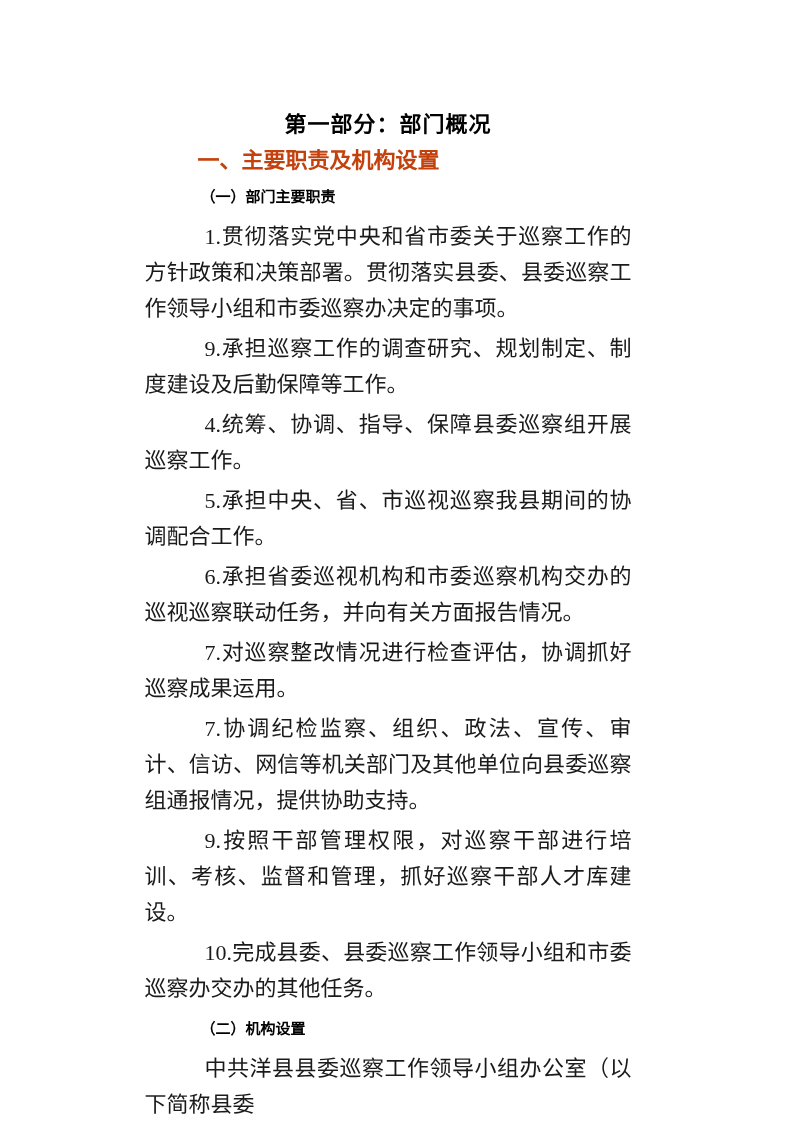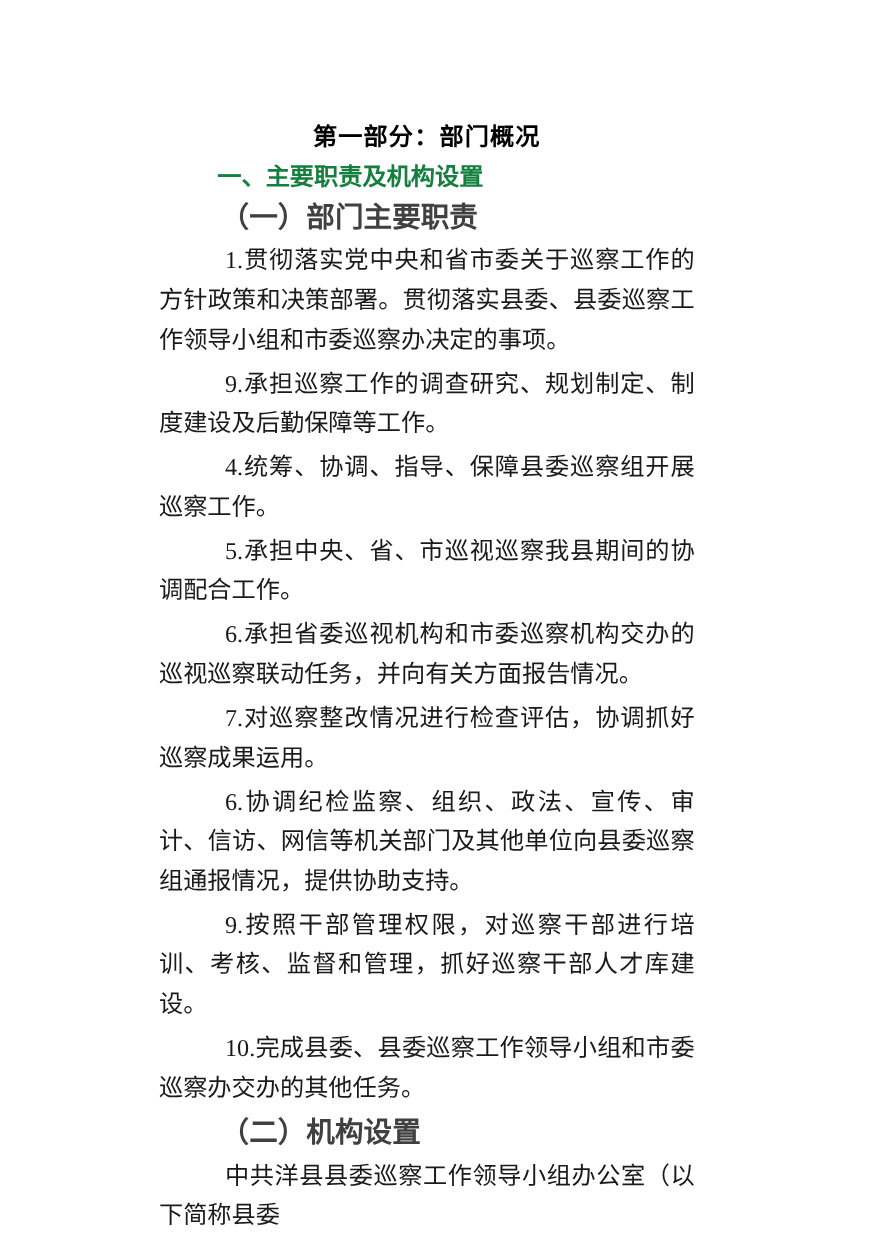--- a/index.html
+++ b/index.html
@@ -25,29 +25,29 @@
     line-height: 36px;
     color: #000000;
     text-align: center;
     letter-spacing: 1px;
   }
   .h1 {
     font-family: "Liberation Sans", "DejaVu Sans", sans-serif;
     font-weight: bold;
     font-size: 22px;
     line-height: 36px;
-    color: #15803d;
+    color: #c2410c;
     text-indent: 57px;
   }
   .h2 {
     font-family: "Liberation Sans", "DejaVu Sans", sans-serif;
     font-weight: bold;
-    font-size: 26px;
+    font-size: 15px;
     line-height: 36px;
-    color: #404040;
+    color: #000000;
     text-indent: 60px;
   }
   p.body-para {
     margin: 4px;
     font-family: "Liberation Serif", "DejaVu Serif", serif;
     font-size: 22px;
     line-height: 36px;
     color: #1a1a1a;
     text-align: justify;
     text-indent: 60px;
@@ -63,21 +63,21 @@
   <div class="h1">一、主要职责及机构设置</div>
 
   <div class="h2">（一）部门主要职责</div>
 
   <p class="body-para">1.贯彻落实党中央和省市委关于巡察工作的方针政策和决策部署。贯彻落实县委、县委巡察工作领导小组和市委巡察办决定的事项。</p>
   <p class="body-para">9.承担巡察工作的调查研究、规划制定、制度建设及后勤保障等工作。</p>
   <p class="body-para">4.统筹、协调、指导、保障县委巡察组开展巡察工作。</p>
   <p class="body-para">5.承担中央、省、市巡视巡察我县期间的协调配合工作。</p>
   <p class="body-para">6.承担省委巡视机构和市委巡察机构交办的巡视巡察联动任务，并向有关方面报告情况。</p>
   <p class="body-para">7.对巡察整改情况进行检查评估，协调抓好巡察成果运用。</p>
-  <p class="body-para">6.协调纪检监察、组织、政法、宣传、审计、信访、网信等机关部门及其他单位向县委巡察组通报情况，提供协助支持。</p>
+  <p class="body-para">7.协调纪检监察、组织、政法、宣传、审计、信访、网信等机关部门及其他单位向县委巡察组通报情况，提供协助支持。</p>
   <p class="body-para">9.按照干部管理权限，对巡察干部进行培训、考核、监督和管理，抓好巡察干部人才库建设。</p>
   <p class="body-para">10.完成县委、县委巡察工作领导小组和市委巡察办交办的其他任务。</p>
 
   <div class="h2">（二）机构设置</div>
 
   <p class="body-para">中共洋县县委巡察工作领导小组办公室（以下简称县委</p>
 
 </div>
 
 </body></html>

